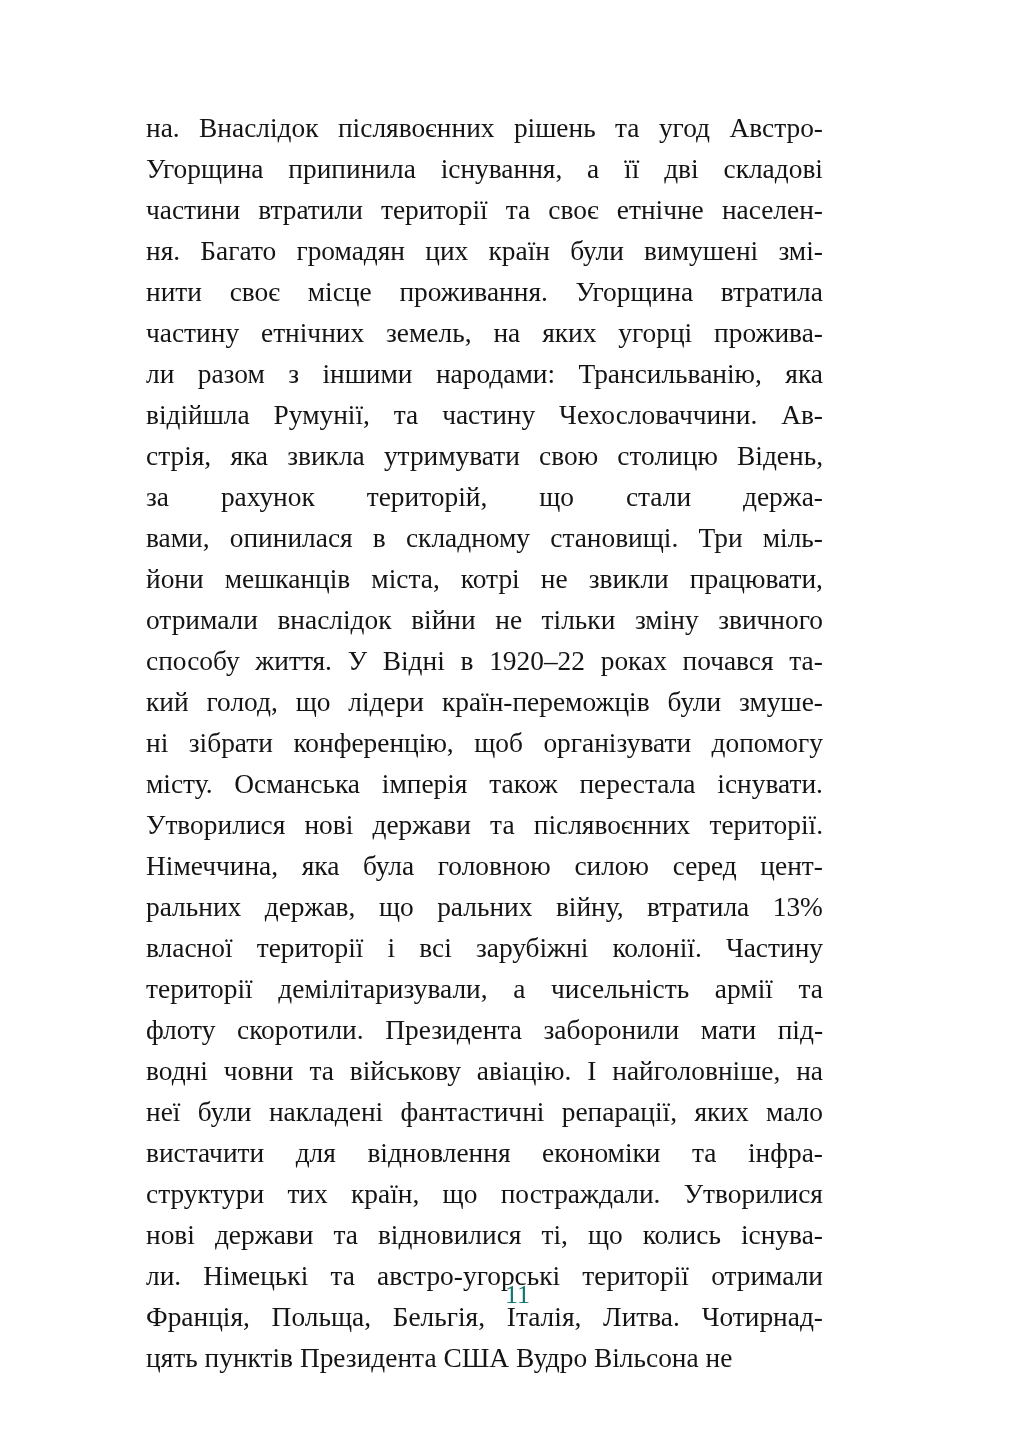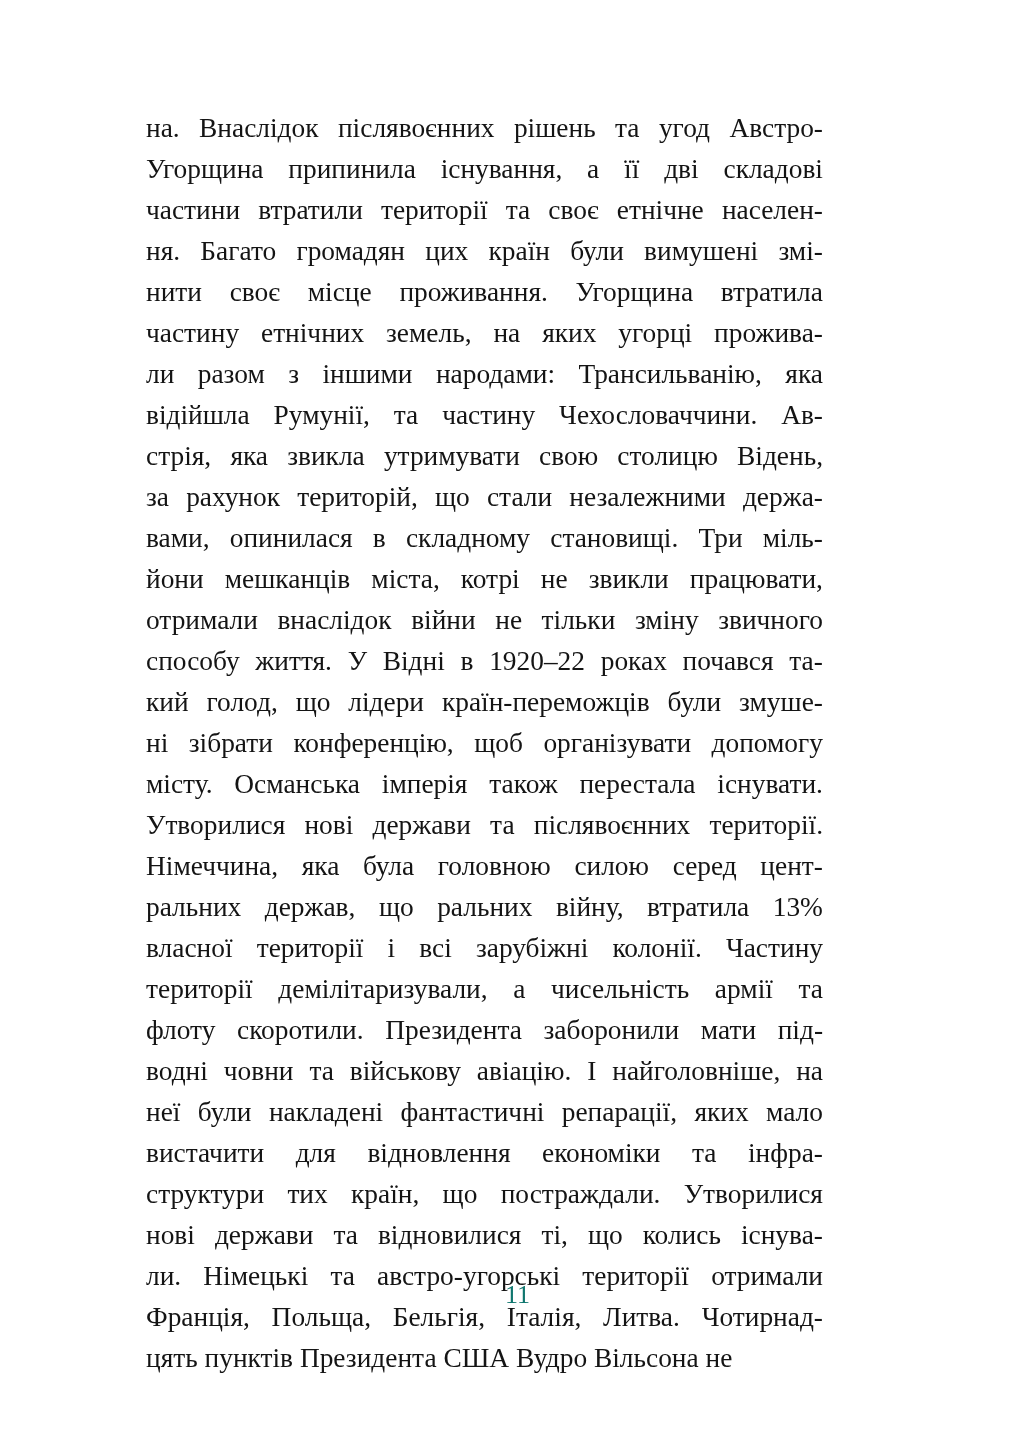--- a/index.html
+++ b/index.html
@@ -158,21 +158,20 @@
         <span>свою</span>
         <span>столицю</span>
         <span>Відень,</span>
       </div>
       <div class="text-line justify">
         <span>за</span>
         <span>рахунок</span>
         <span>територій,</span>
         <span>що</span>
         <span>стали</span>
-        <span>незалежними</span>
         <span>держа-</span>
       </div>
       <div class="text-line justify">
         <span>вами,</span>
         <span>опинилася</span>
         <span>в</span>
         <span>складному</span>
         <span>становищі.</span>
         <span>Три</span>
         <span>міль-</span>

